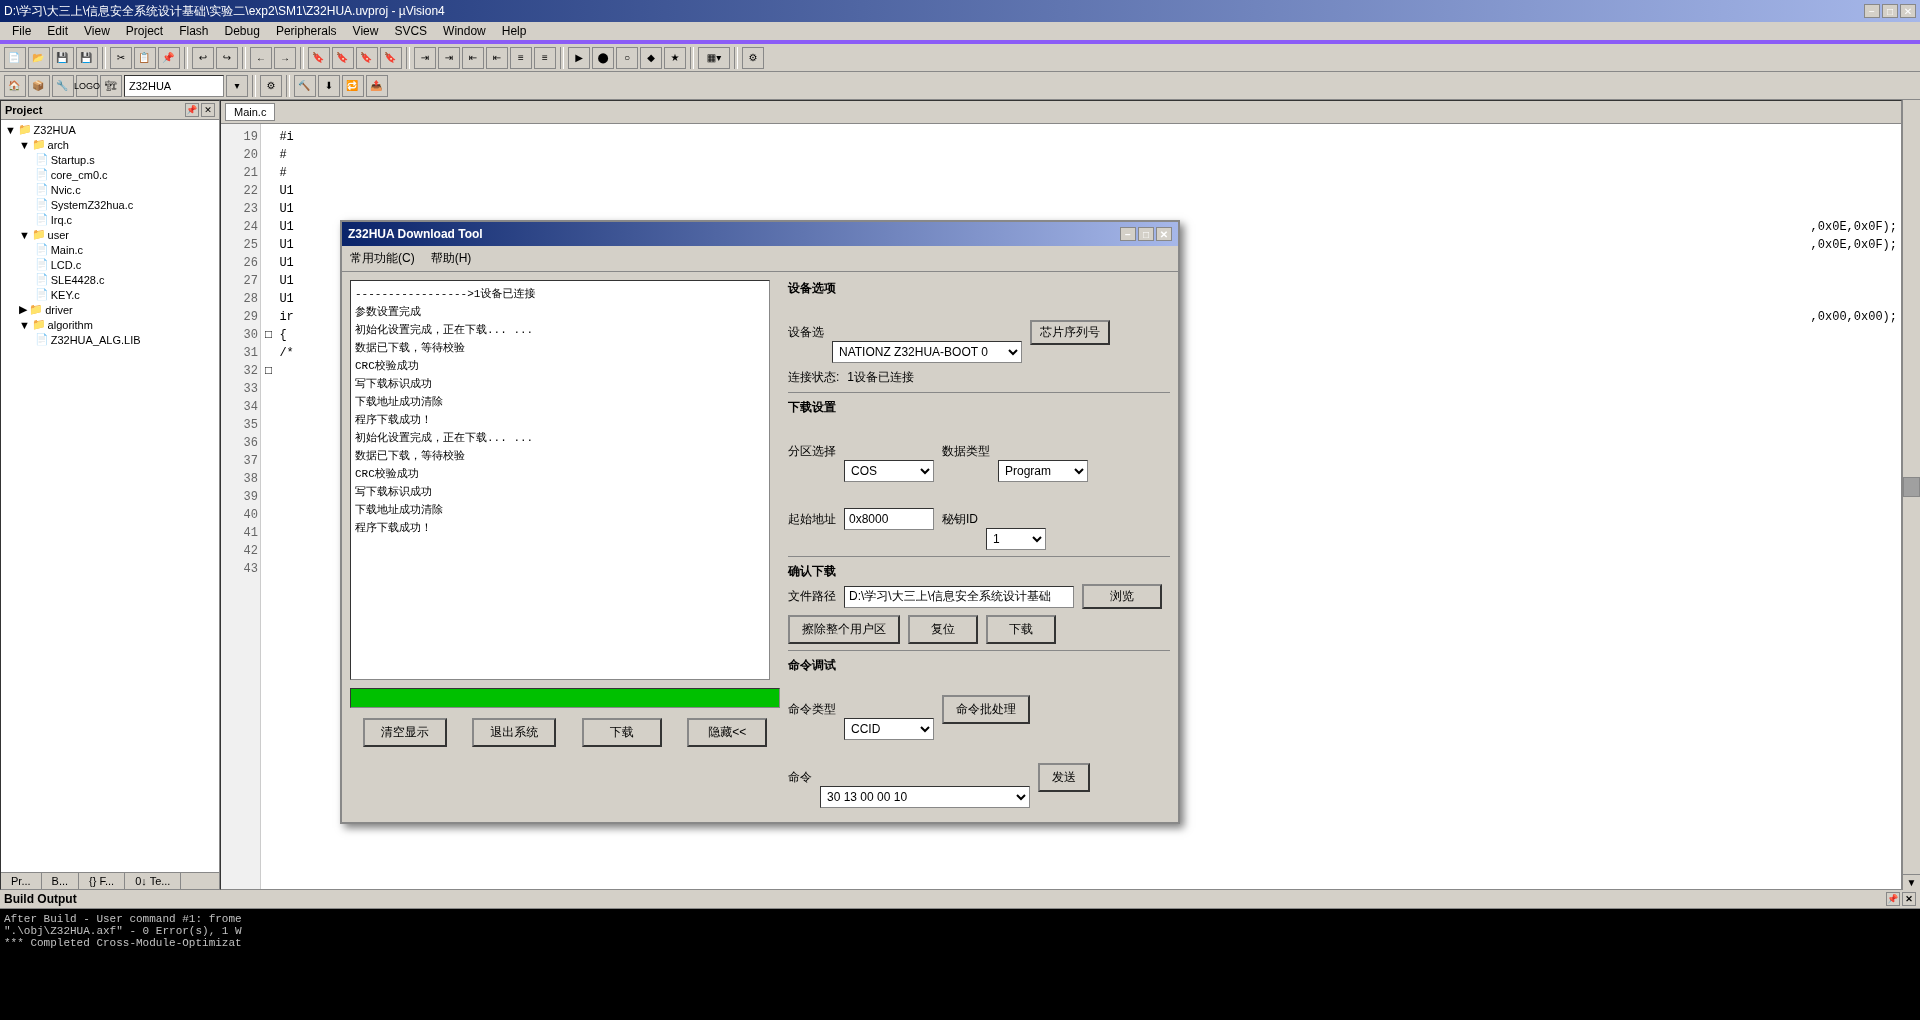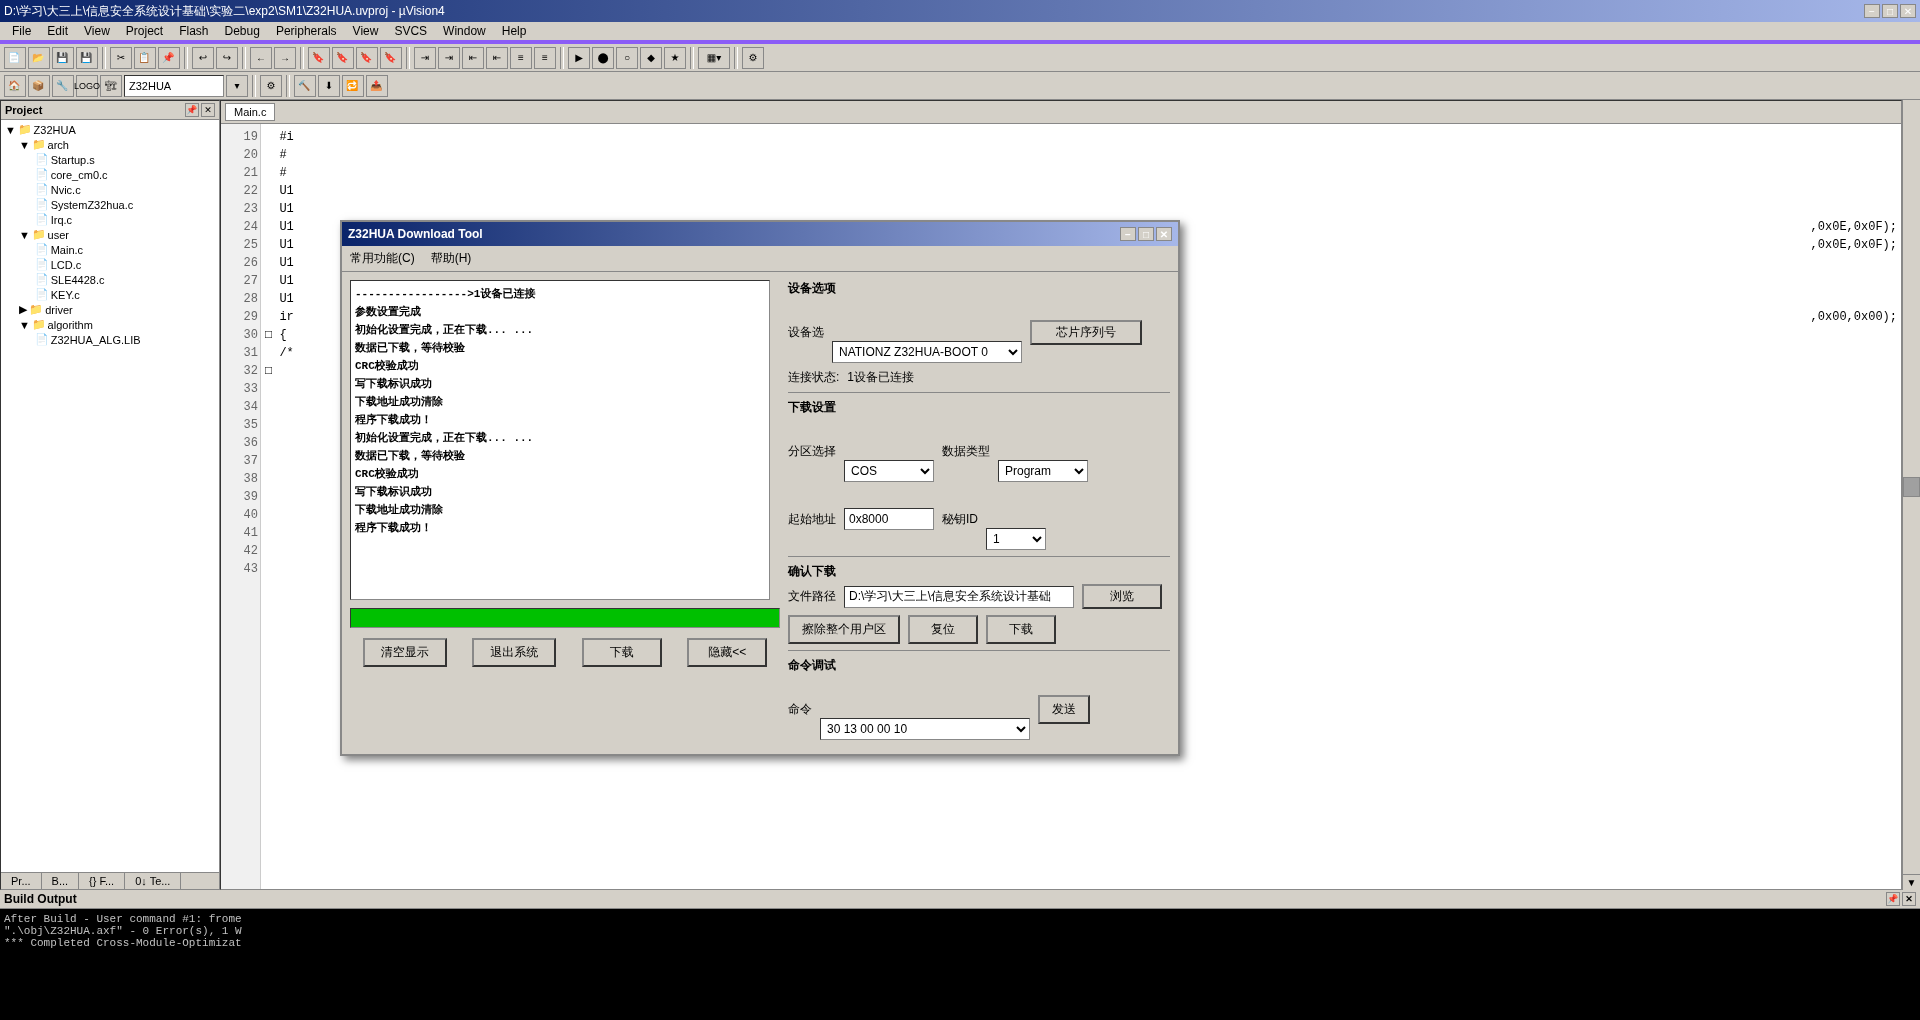--- a/index.html
+++ b/index.html
@@ -48,21 +48,21 @@
     .bottom-content { flex: 1; background: black; color: #c0c0c0; font-family: 'Courier New', monospace; font-size: 11px; padding: 4px; overflow: hidden; }
     .bottom-header { background: #d4d0c8; color: black; font-weight: bold; font-size: 12px; padding: 2px 4px; border-bottom: 1px solid #888; display: flex; align-items: center; justify-content: space-between; }
 
     
     .dialog-overlay { position: absolute; left: 340px; top: 120px; width: 840px; background: #d4d0c8; border: 2px solid #888; box-shadow: 4px 4px 8px rgba(0,0,0,0.5); z-index: 100; }
     .dialog-title { background: linear-gradient(to right, #0a246a, #a6b7e9); color: white; height: 24px; display: flex; align-items: center; justify-content: space-between; padding: 0 6px; font-size: 12px; font-weight: bold; }
     .dialog-menu { background: #d4d0c8; border-bottom: 1px solid #888; padding: 2px 4px; display: flex; gap: 8px; }
     .dialog-menu-item { font-size: 12px; cursor: pointer; padding: 2px 4px; }
     .dialog-body { display: flex; padding: 8px; gap: 8px; }
     .dialog-left { width: 430px; display: flex; flex-direction: column; gap: 4px; }
-    .dialog-log { width: 420px; height: 320px; background: white; border: 1px inset #888; overflow-y: auto; padding: 4px; font-family: 'Courier New', monospace; font-size: 11px; line-height: 18px; font-weight: bold; }
+    .dialog-log { width: 420px; height: 400px; background: white; border: 1px inset #888; overflow-y: auto; padding: 4px; font-family: 'Courier New', monospace; font-size: 11px; line-height: 18px; }
     .progress-bar-container { height: 20px; background: #e0e0e0; border: 1px inset #888; margin-top: 4px; }
     .progress-bar-fill { height: 100%; background: #00c000; }
     .dialog-buttons { display: flex; justify-content: space-around; margin-top: 6px; }
     .dialog-btn { padding: 4px 16px; background: #d4d0c8; border: 2px outset #888; font-size: 12px; cursor: pointer; min-width: 80px; text-align: center; }
 
     .dialog-right { flex: 1; }
     .section-title { font-weight: bold; font-size: 12px; margin-bottom: 4px; }
     .form-row { display: flex; align-items: center; gap: 8px; margin-bottom: 6px; }
     .form-label { font-size: 12px; white-space: nowrap; }
     .form-input { height: 22px; background: white; border: 1px inset #888; padding: 0 4px; font-size: 12px; }
@@ -374,21 +374,21 @@
       </div>
 
       <div class="dialog-right">
 
         <div class="section-title">设备选项</div>
         <div class="form-row">
           <span class="form-label">设备选</span>
           <select class="form-select" style="width:190px;">
             <option>NATIONZ Z32HUA-BOOT 0</option>
           </select>
-          <button class="dialog-btn" style="padding:2px 24px;">芯片序列号</button>
+          <button class="dialog-btn" style="padding:2px 8px;">芯片序列号</button>
         </div>
         <div class="form-row">
           <span class="form-label">连接状态:</span>
           <span class="status-text">1设备已连接</span>
         </div>
 
         <div class="section-divider"></div>
 
         <div class="section-title">下载设置</div>
         <div class="form-row">
@@ -420,20 +420,27 @@
         </div>
         <div class="form-row">
           <button class="full-width-btn" style="min-width:110px;">擦除整个用户区</button>
           <button class="full-width-btn" style="min-width:70px;">复位</button>
           <button class="full-width-btn" style="min-width:70px;">下载</button>
         </div>
 
         <div class="section-divider"></div>
 
         <div class="section-title">命令调试</div>
+        <div class="form-row">
+          <span class="form-label">命令类型</span>
+          <select class="form-select" style="width:90px;">
+            <option>CCID</option>
+          </select>
+          <button class="full-width-btn">命令批处理</button>
+        </div>
         <div class="form-row">
           <span class="form-label">命令</span>
           <select class="form-select" style="width:210px;">
             <option>30 13 00 00 10</option>
           </select>
           <button class="full-width-btn">发送</button>
         </div>
       </div>
     </div>
   </div>

